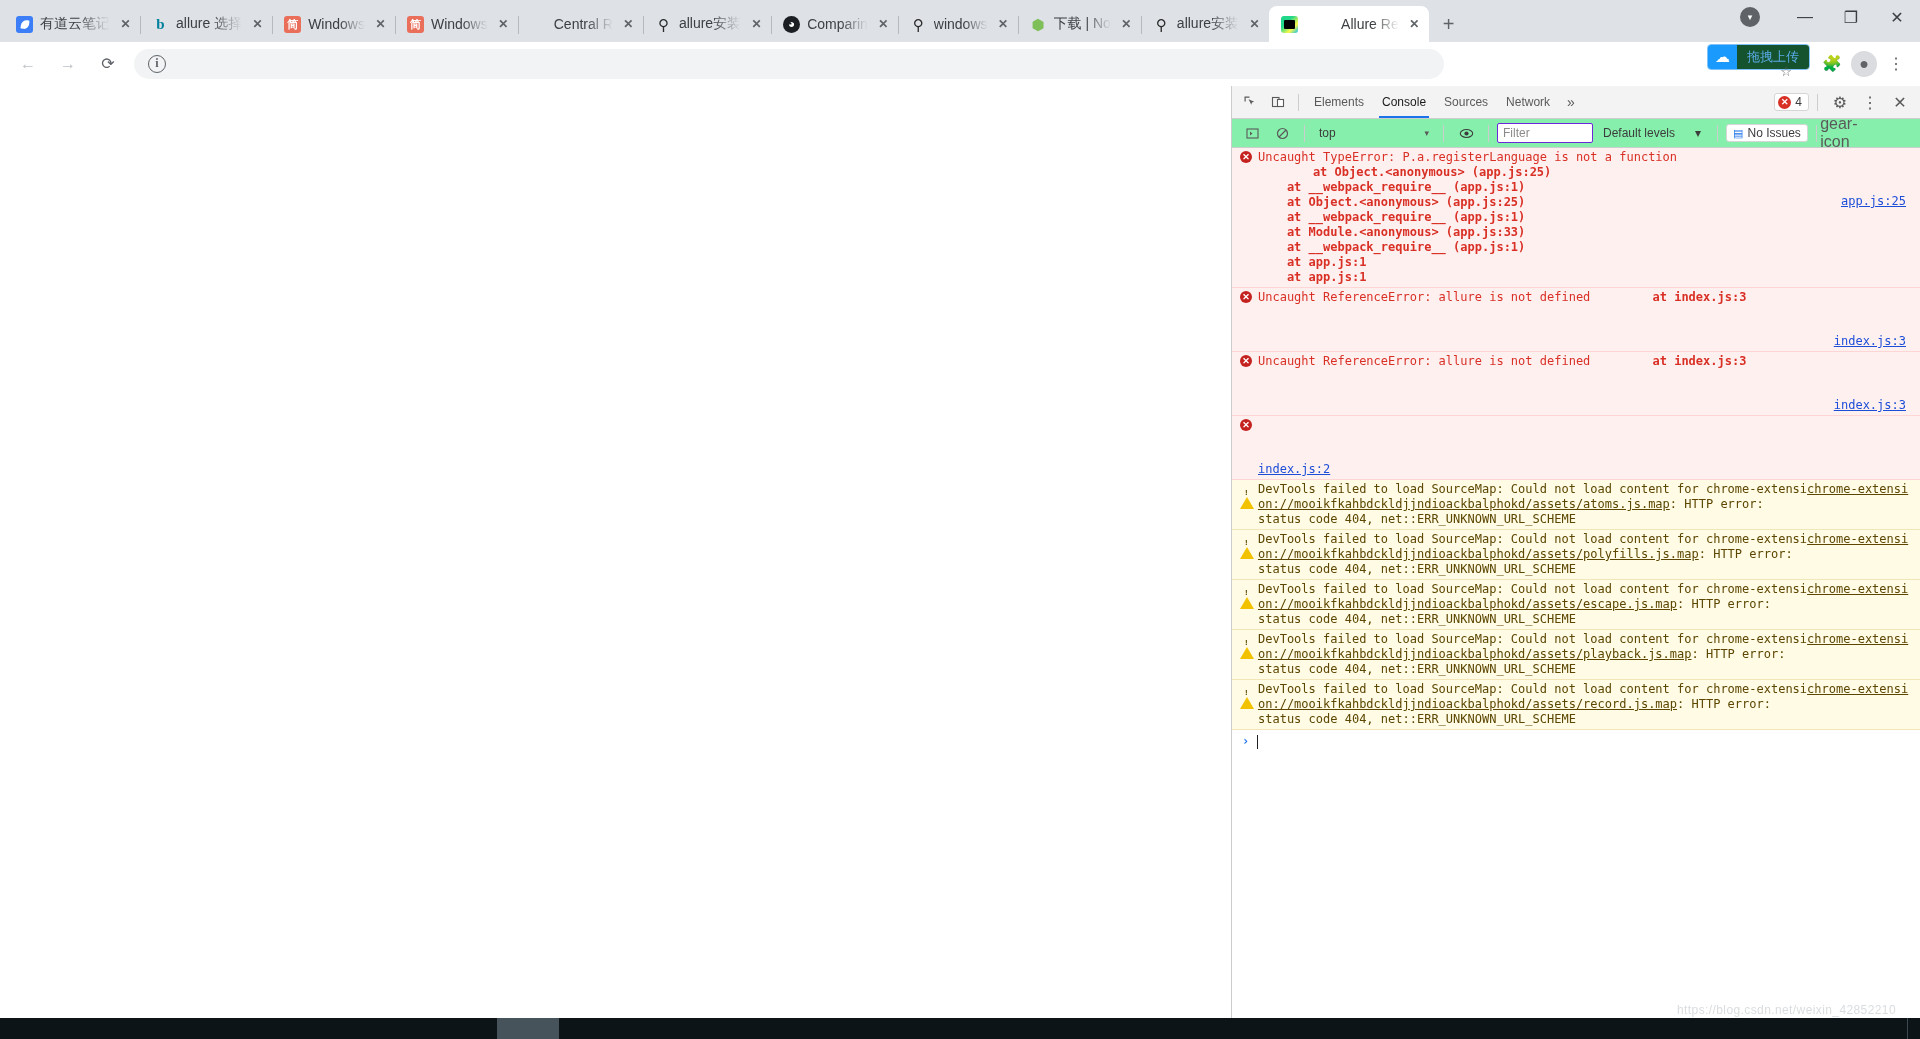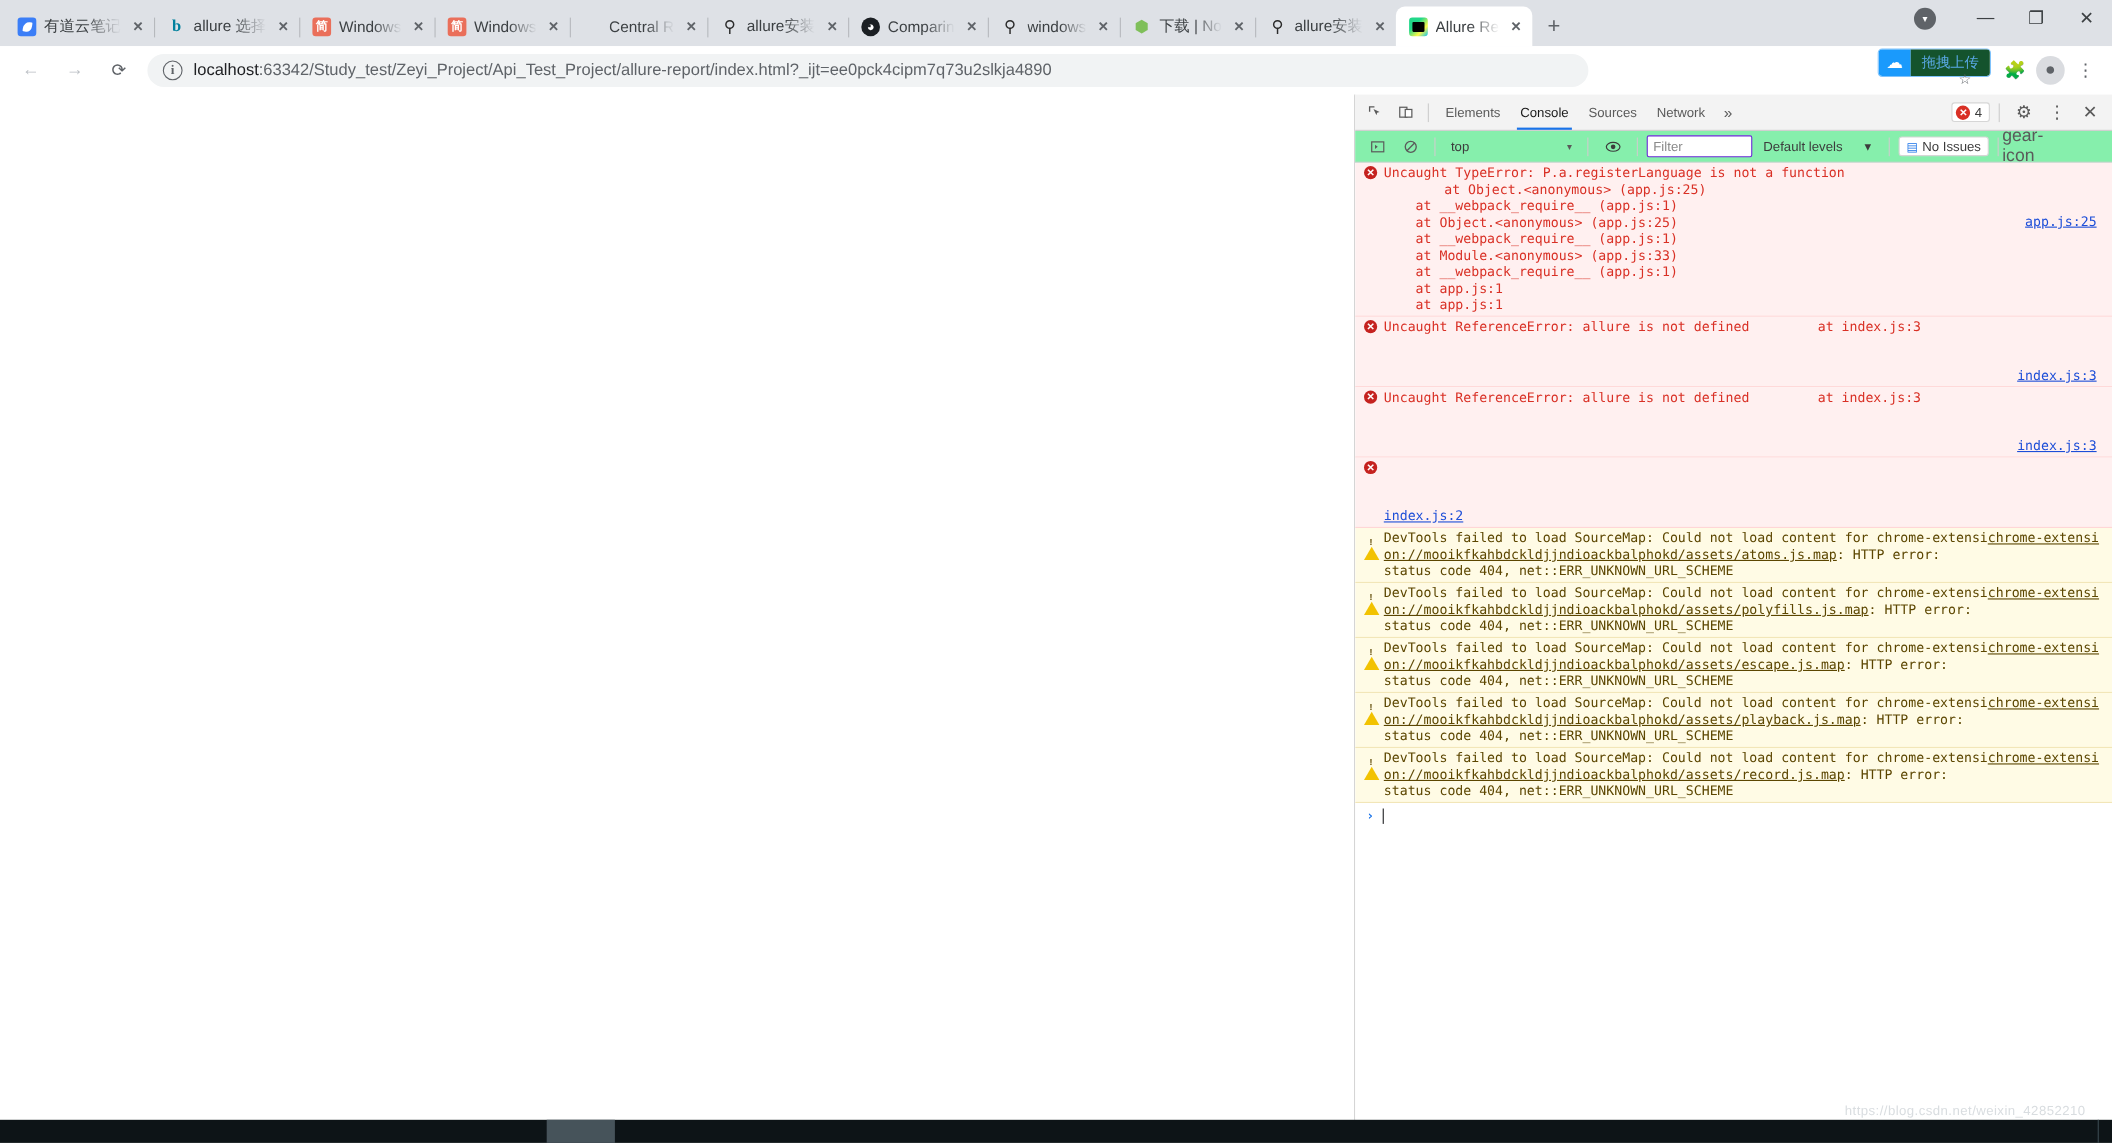--- a/index.html
+++ b/index.html
@@ -35,21 +35,21 @@
     flex: 0 1 auto;
   }
   .tab .tab-title {
     white-space: nowrap;
     overflow: hidden;
     max-width: 74px;
     -webkit-mask-image: linear-gradient(to right, #000 55%, transparent 100%);
             mask-image: linear-gradient(to right, #000 55%, transparent 100%);
   }
   .tab.active { background: #ffffff; }
-  .tab.active .tab-title { max-width: 86px; }
+  .tab.active .tab-title { max-width: 86px; margin-left: 36px; }
   .tab::after {
     content: "";
     position: absolute;
     right: -1px; top: 10px;
     width: 1px; height: 18px;
     background: #b6b9bd;
   }
   .tab.active::after, .tab.nosep::after { display: none; }
 
   .favicon {
@@ -258,21 +258,21 @@
     font-family:"Liberation Sans", sans-serif; font-weight:700;
   }
   .msg .text { flex:1 1 auto; padding-right: 8px; }
   .msg.error .text { color:#d93025; }
   .msg.warn .text  { color:#5c4600; }
   .msg .src {
     flex: 0 0 auto; text-align:right; padding-right: 14px;
     text-decoration: underline; white-space:nowrap;
   }
   .msg.error .src { color:#1d4ed8;margin-top:44px; }
-  .stack { padding-left: 26px; }
+  .stack { padding-left: 26px; font-weight: bold; }
   .stack .ln { white-space: pre; }
   .lnk { text-decoration: underline; }
   .msg.warn .lnk { color:#5c4600; }
 
   .prompt {
     display:flex; align-items:center; gap:8px;
     padding: 4px 0 4px 10px; font-family:"DejaVu Sans Mono", monospace; font-size:12px;
   }
   .prompt .chev { color:#1a73e8; font-weight:700; }
   .caret-bar {
@@ -383,21 +383,20 @@
     </div>
   </div>
 
   <div class="toolbar">
     <span class="nav-btn disabled">←</span>
     <span class="nav-btn disabled">→</span>
     <span class="nav-btn">⟳</span>
 
     <div class="omnibox">
       <span class="omni-info">i</span>
-      <span class="omni-url"><span class="host">localhost</span><span>:63342/Study_test/Zeyi_Project/Api_Test_Project/allure-report/index.html?_ijt=ee0pck4cipm7q73u2slkja4890</span></span>
     </div>
 
     <div class="tr-badge">
       <span class="ico">☁</span>
       <span class="txt">拖拽上传</span>
     </div>
     <span class="bookmark-pin">☆</span>
 
     <span class="tb-icon" style="margin-left:auto">🧩</span>
     <span class="tb-icon">

